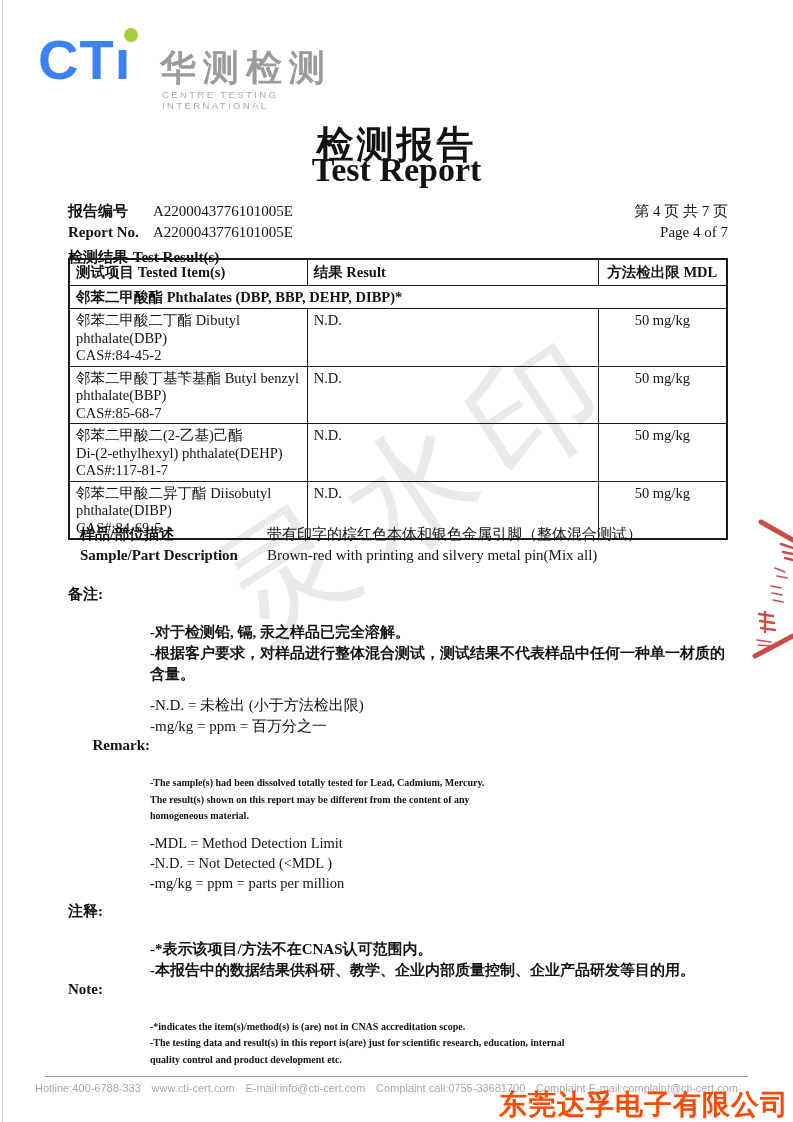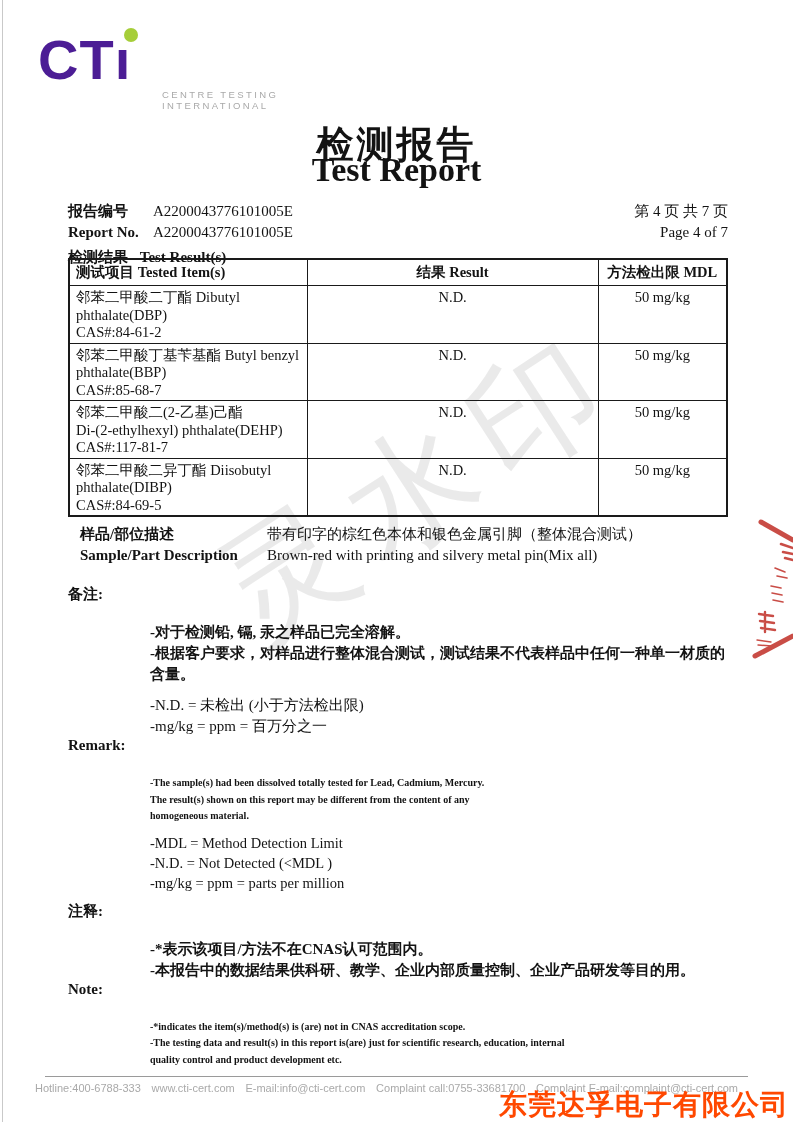--- a/index.html
+++ b/index.html
@@ -6,21 +6,21 @@
   .page{
     position:relative;width:793px;height:1122px;background:#ffffff;
     margin:0 auto;overflow:hidden;
     font-family:"Liberation Serif","DejaVu Serif",serif;color:#131313;
   }
   .edge-line{position:absolute;left:2px;top:0;bottom:0;width:1px;background:#c9c9c9;}
 
   
   .logo{position:absolute;left:38px;top:26px;width:300px;height:80px;}
   .cti{position:absolute;left:0;top:6px;font-family:"Liberation Sans","DejaVu Sans",sans-serif;
-       font-weight:bold;font-size:56px;line-height:56px;color:#4c1d95;letter-spacing:1px;text-align:center;}
+       font-weight:bold;font-size:56px;line-height:56px;color:#3b82f6;letter-spacing:1px;text-align:center;}
   .cti-dot{position:absolute;left:86px;top:2px;width:14px;height:14px;border-radius:50%;background:#a6ce39;}
   .logo-cn{position:absolute;left:122px;top:22px;font-size:36px;line-height:40px;color:#9b9b9b;
            letter-spacing:7px;font-weight:bold;font-family:"Liberation Sans","DejaVu Sans",sans-serif;}
   .logo-en{position:absolute;left:124px;top:63px;font-size:9.5px;color:#a9a9a9;letter-spacing:2.4px;
            font-family:"Liberation Sans","DejaVu Sans",sans-serif;}
 
   
   .title-cn{position:absolute;left:0;right:0;top:120px;text-align:center;
             font-size:37px;font-weight:bold;letter-spacing:3px;}
   .title-en{position:absolute;left:0;right:0;top:151px;text-align:center;
@@ -32,21 +32,21 @@
   .hdr .lbl{display:inline-block;width:82px;font-weight:bold;}
   .hdr .pageinfo{position:absolute;right:0;top:0;}
 
   
   .rtable{position:absolute;left:68px;top:258px;width:660px;border-collapse:collapse;
           font-size:14.5px;}
   .rtable td,.rtable th{border:1px solid #1a1a1a;padding:1px 6px;vertical-align:top;}
   .rtable{border:2px solid #1a1a1a;}
   .rtable .th-row th{font-weight:bold;height:23px;vertical-align:middle;}
   .rtable .col1{width:232px;text-align:left;}
-  .rtable .col2{width:292px;text-align:center;}
+  .rtable .col2{width:292px;text-align:left;}
   .rtable .col3{width:120px;text-align:center;}
   .rtable .section td{font-weight:bold;height:20px;vertical-align:middle;}
   .rtable .datarow td{height:51px;padding-top:3px;line-height:17.5px;}
 
   
   .flow{position:absolute;left:68px;top:524px;width:662px;font-size:15px;}
   .pair{display:flex;line-height:21px;padding-left:12px;}
   .pair .plab{width:187px;font-weight:bold;flex:none;}
   .blk{display:flex;margin-top:0;}
   .blk .blab{width:82px;font-weight:bold;flex:none;line-height:21px;}
@@ -83,55 +83,59 @@
 <body>
 
 <div class="page">
   <div class="edge-line"></div>
 
   <div class="watermark">灵水印</div>
 
   <div class="logo">
     <div class="cti">CTı</div>
     <div class="cti-dot"></div>
+    <div class="logo-cn">华测检测</div>
     <div class="logo-en">CENTRE TESTING INTERNATIONAL</div>
   </div>
 
   <div class="title-cn">检测报告</div>
   <div class="title-en">Test Report</div>
 
   <div class="hdr">
     <div class="hdr-row">
       <span class="lbl">报告编号</span>
       <span>A2200043776101005E</span>
       <span class="pageinfo">第 4 页  共 7 页</span>
     </div>
     <div class="hdr-row">
       <span class="lbl">Report No.</span>
       <span>A2200043776101005E</span>
       <span class="pageinfo">Page 4 of 7</span>
     </div>
     <div class="hdr-row" style="margin-top:4px;">
       <span style="font-weight:bold;">检测结果</span>
-      <span style="font-weight:bold;margin-left:8px;">Test Result(s)</span>
+      <span style="font-weight:bold;margin-left:1px;">Test Result(s)</span>
     </div>
   </div>
 
   <table class="rtable">
     <tbody>
         <tr class="th-row">
       <th class="col1">测试项目  Tested Item(s)</th>
       <th class="col2">结果  Result</th>
       <th class="col3">方法检出限  MDL</th>
     </tr>
+    <tr class="section">
+      <td colspan="3">邻苯二甲酸酯  Phthalates (DBP, BBP, DEHP, DIBP)*</td>
+    </tr>
     <tr class="datarow">
       <td class="col1">
         <div>邻苯二甲酸二丁酯  Dibutyl</div>
         <div>phthalate(DBP)</div>
-        <div>CAS#:84-61-2</div>
+        <div>CAS#:84-45-2</div>
       </td>
       <td class="col2">N.D.</td>
       <td class="col3">50 mg/kg</td>
     </tr>
     <tr class="datarow">
       <td class="col1">
         <div>邻苯二甲酸丁基苄基酯  Butyl benzyl</div>
         <div>phthalate(BBP)</div>
         <div>CAS#:85-68-7</div>
       </td>
@@ -177,21 +181,21 @@
       <div class="bcontent">
         <div class="cn-bold">-对于检测铅, 镉, 汞之样品已完全溶解。</div>
         <div class="cn-bold">-根据客户要求，对样品进行整体混合测试，测试结果不代表样品中任何一种单一材质的含量。</div>
         <div class="gap10"></div>
         <div class="cn-norm">-N.D. =  未检出  (小于方法检出限)</div>
         <div class="cn-norm">-mg/kg = ppm =  百万分之一</div>
       </div>
     </div>
 
     <div class="blk">
-      <div class="blab" style="line-height:16.5px;">Remark:</div>
+      <div class="blab" style="line-height:16.5px;text-align:right;">Remark:</div>
       <div class="bcontent">
         <div class="en-bold">-The sample(s) had been dissolved totally tested for Lead, Cadmium, Mercury.</div>
         <div class="en-bold">The result(s) shown on this report may be different from the content of any</div>
         <div class="en-bold">homogeneous material.</div>
         <div class="gap8"></div>
         <div class="en-norm">-MDL = Method Detection Limit</div>
         <div class="en-norm">-N.D. = Not Detected (&lt;MDL )</div>
         <div class="en-norm">-mg/kg = ppm = parts per million</div>
       </div>
     </div>

